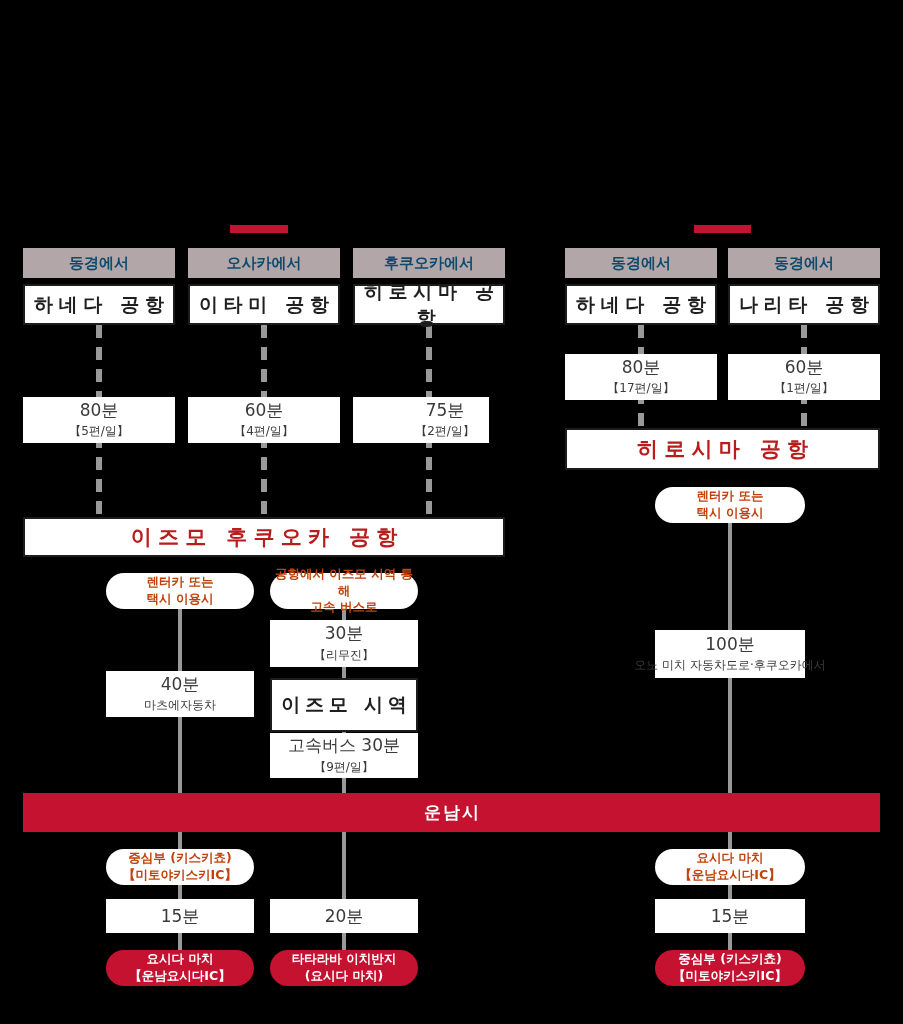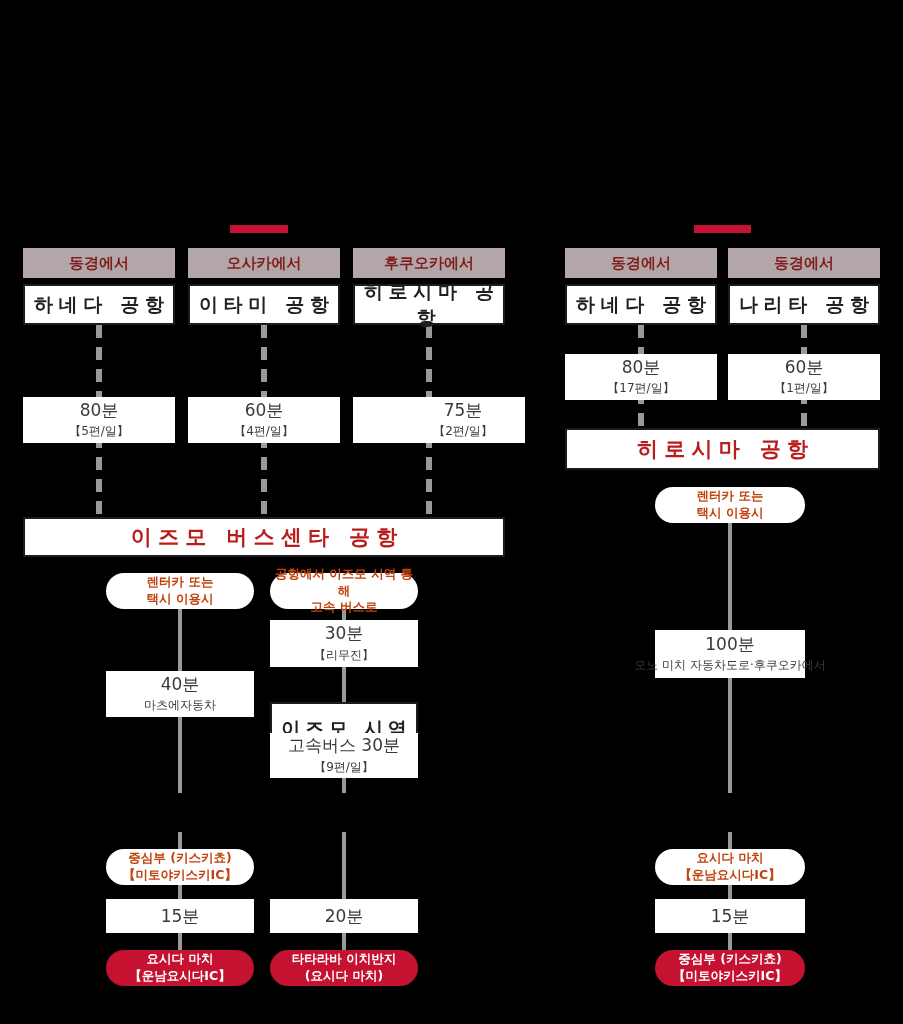--- a/index.html
+++ b/index.html
@@ -45,21 +45,21 @@
     display: flex;
     flex-direction: column;
     align-items: center;
     justify-content: center;
     text-align: center;
     z-index: 2;
     color: var(--text-dark, #333);
   }
   .header-box {
     background: var(--header-bg, #b2a6a9);
-    color: #7f1d1d;
+    color: #0c4a6e;
     font-size: 15px;
     font-weight: bold;
   }
   .bordered { border: 2px solid #1c1c1c; }
   .airport {
     font-size: 19px;
     font-weight: bold;
     letter-spacing: 0.30em;
     text-indent: 0.30em;
     color: #1f1f1f;
@@ -134,35 +134,35 @@
   <div class="box bordered airport" style="left:728px;top:284px;width:152px;height:41px;">나리타 공항</div>
 
   <div class="box" style="left:23px;top:397px;width:152px;height:46px;">
     <span class="time-main">80분</span>
     <span class="time-sub">【5편/일】</span>
   </div>
   <div class="box" style="left:188px;top:397px;width:152px;height:46px;">
     <span class="time-main">60분</span>
     <span class="time-sub">【4편/일】</span>
   </div>
-  <div class="box" style="left:353px;top:397px;width:172px;height:46px;padding-left:48px;">
+  <div class="box" style="left:353px;top:397px;width:136px;height:46px;padding-left:48px;">
     <span class="time-main">75분</span>
     <span class="time-sub">【2편/일】</span>
   </div>
 
   <div class="box" style="left:565px;top:354px;width:152px;height:46px;">
     <span class="time-main">80분</span>
     <span class="time-sub">【17편/일】</span>
   </div>
   <div class="box" style="left:728px;top:354px;width:152px;height:46px;">
     <span class="time-main">60분</span>
     <span class="time-sub">【1편/일】</span>
   </div>
 
-  <div class="box bordered hub" style="left:23px;top:517px;width:482px;height:40px;">이즈모 버스센타 공항</div>
+  <div class="box bordered hub" style="left:23px;top:517px;width:482px;height:40px;">이즈모 후쿠오카 공항</div>
   <div class="box bordered hub" style="left:565px;top:428px;width:315px;height:42px;">히로시마 공항</div>
 
   <div class="box pill" style="left:106px;top:573px;width:148px;height:36px;">
     <span class="pill-text">렌터카 또는
 택시 이용시</span>
   </div>
   <div class="box pill" style="left:270px;top:573px;width:148px;height:36px;">
     <span class="pill-text">공항에서 이즈모 시역 통해
 고속 버스로</span>
   </div>
@@ -174,32 +174,33 @@
   <div class="box" style="left:270px;top:620px;width:148px;height:47px;">
     <span class="time-main">30분</span>
     <span class="time-sub">【리무진】</span>
   </div>
 
   <div class="box" style="left:106px;top:671px;width:148px;height:46px;">
     <span class="time-main">40분</span>
     <span class="time-sub">마츠에자동차</span>
   </div>
 
-  <div class="box bordered station" style="left:270px;top:702px;width:148px;height:54px;">이즈모 시역</div>
+  <div class="box bordered station" style="left:270px;top:678px;width:148px;height:54px;">이즈모 시역</div>
 
   <div class="box" style="left:270px;top:733px;width:148px;height:45px;">
     <span class="time-main">고속버스 30분</span>
     <span class="time-sub">【9편/일】</span>
   </div>
 
   <div class="box" style="left:655px;top:630px;width:150px;height:48px;">
     <span class="time-main">100분</span>
     <span class="time-sub">오노 미치 자동차도로·후쿠오카에서</span>
   </div>
 
+  <div class="box red-bg band" style="left:23px;top:793px;width:857px;height:39px;">운남시</div>
 
   <div class="box pill" style="left:106px;top:849px;width:148px;height:36px;">
     <span class="pill-text">중심부 (키스키쵸)
 【미토야키스키IC】</span>
   </div>
   <div class="box pill" style="left:655px;top:849px;width:150px;height:36px;">
     <span class="pill-text">요시다 마치
 【운남요시다IC】</span>
   </div>
 

